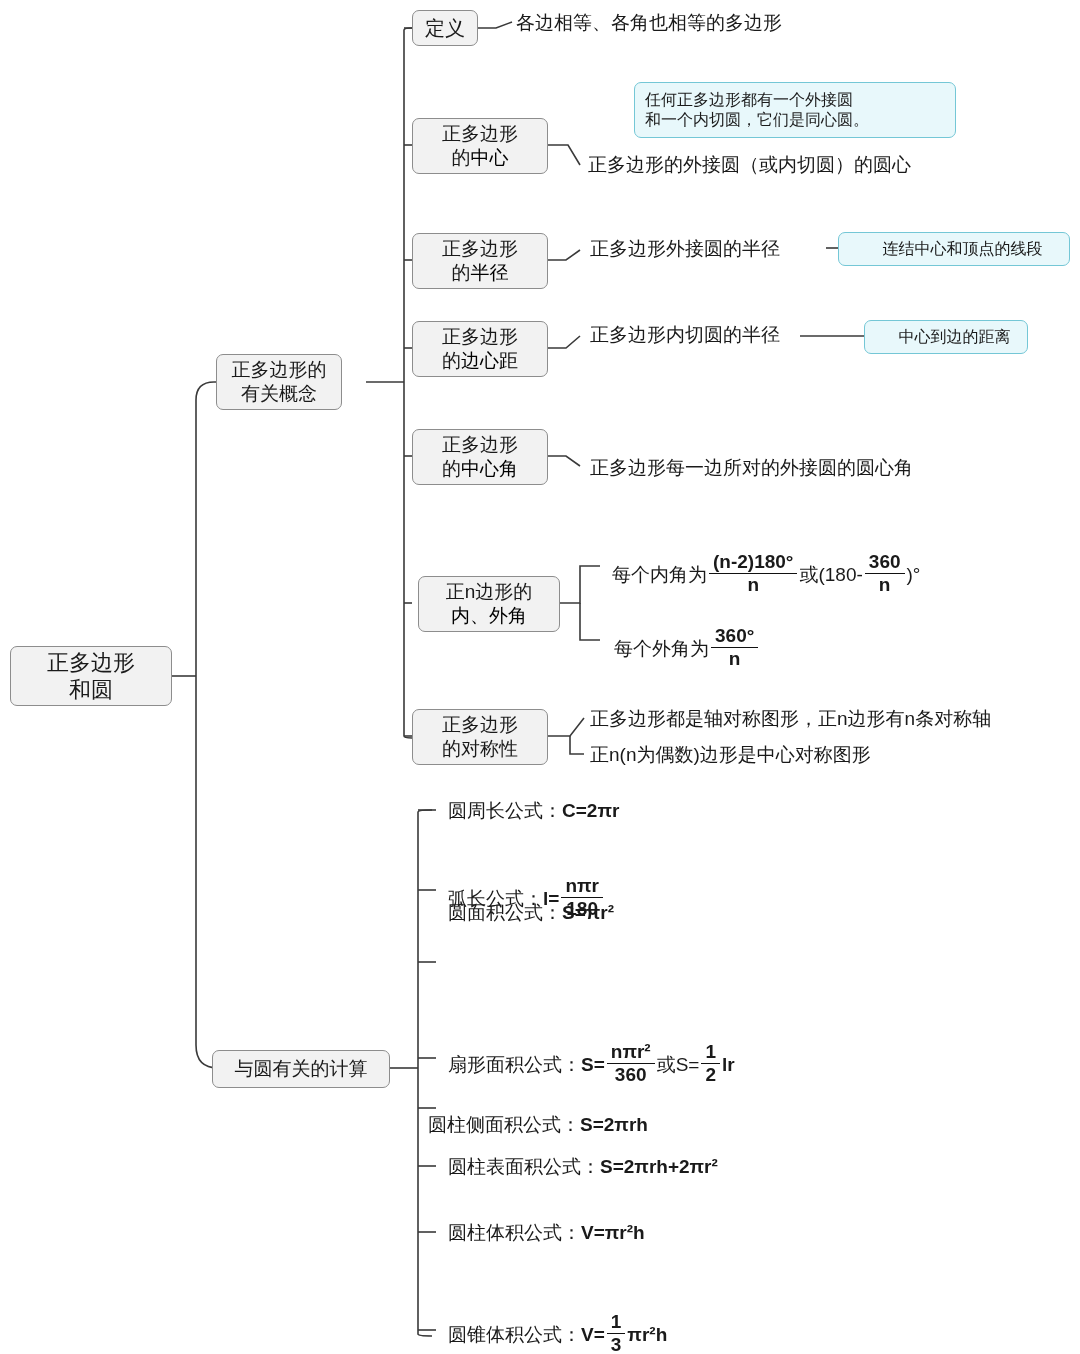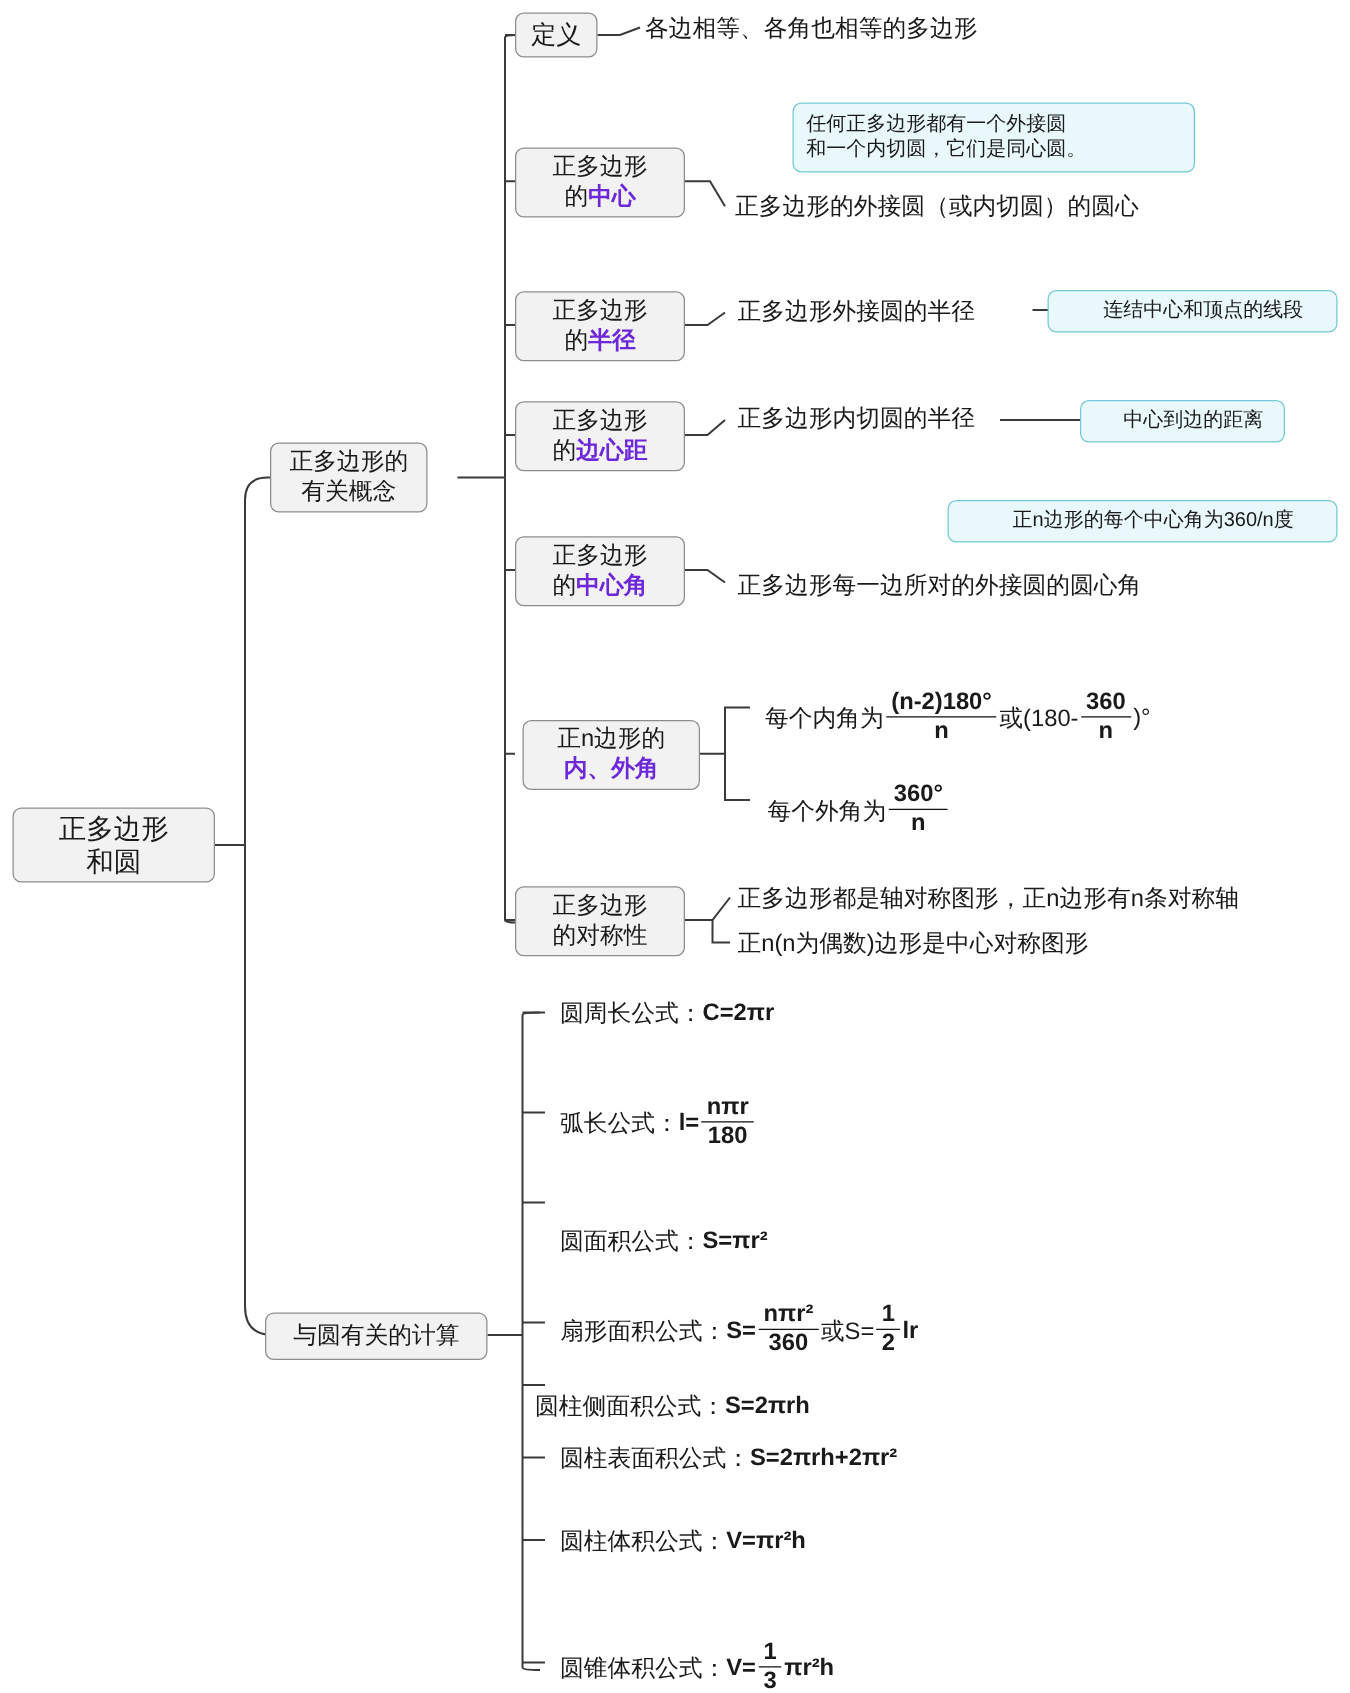--- a/index.html
+++ b/index.html
@@ -23,21 +23,21 @@
     align-items:center;
     justify-content:center;
     text-align:center;
     line-height:1.25;
     padding:4px 8px;
   }
   .node.gray{background:#f2f2f2;border-color:#8d8d8d;}
   .node.cyan{background:#e8f8fb;border-color:#74c7d6;padding-left:25px;}
   .txt{position:absolute;white-space:nowrap;}
   .b{font-weight:bold;}
-  .blue-b{color:#6d28d9;font-weight:bold;}
+  .blue-b{color:#000000;font-weight:normal;}
   .f18{font-size:16px;}
   .f19{font-size:19px;}
   .f20{font-size:20px;}
   .f22{font-size:22px;}
   .frac{display:inline-flex;flex-direction:column;align-items:center;vertical-align:middle;margin:0 2px;position:relative;top:-1px;}
   .frac .num{border-bottom:1.6px solid #111;padding:0 4px;line-height:1.15;}
   .frac .den{padding:0 4px;line-height:1.2;}
   .mathline{display:inline-flex;align-items:center;}
 </style>
 </head>
@@ -153,23 +153,20 @@
     <span>中心到边的距离</span>
   </div>
 
   <div class="node gray f19" style="left:412px;top:429px;width:136px;height:56px;flex-direction:column;">
     <span>正多边形</span>
     <span>
       <span>的</span><span class="blue-b">中心角</span>
     </span>
   </div>
   <div class="txt f19" style="left:590px;top:455px;">正多边形每一边所对的外接圆的圆心角</div>
-  <div class="node cyan f18" style="left:758px;top:400px;width:312px;height:34px;">
-    <span>正n边形的每个中心角为360/n度</span>
-  </div>
 
   <div class="node gray f19" style="left:418px;top:576px;width:142px;height:56px;flex-direction:column;">
     <span>正n边形的</span>
     <span class="blue-b">内、外角</span>
   </div>
 
   <div class="txt f19 mathline" style="left:612px;top:552px;">
     <span>每个内角为</span>
     <span class="frac b">
       <span class="num">(n-2)180°</span>
@@ -205,21 +202,21 @@
 
   <div class="txt f19 mathline" style="left:448px;top:876px;">
     <span>弧长公式：</span>
     <span class="b">l=</span>
     <span class="frac b">
       <span class="num">nπr</span>
       <span class="den">180</span>
     </span>
   </div>
 
-  <div class="txt f19 mathline" style="left:448px;top:980px;">
+  <div class="txt f19 mathline" style="left:448px;top:900px;">
     <span>圆面积公式：</span>
     <span class="b">S=πr²</span>
   </div>
 
   <div class="txt f19 mathline" style="left:448px;top:1042px;">
     <span>扇形面积公式：</span>
     <span class="b">S=</span>
     <span class="frac b">
       <span class="num">nπr²</span>
       <span class="den">360</span>

